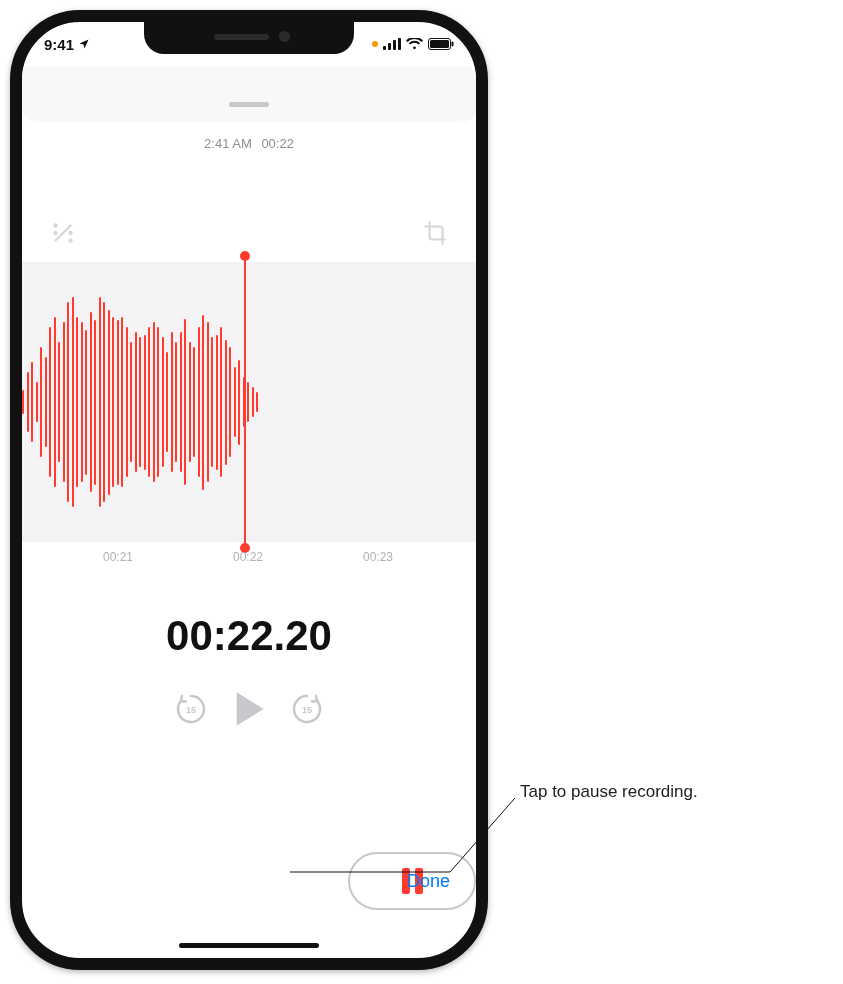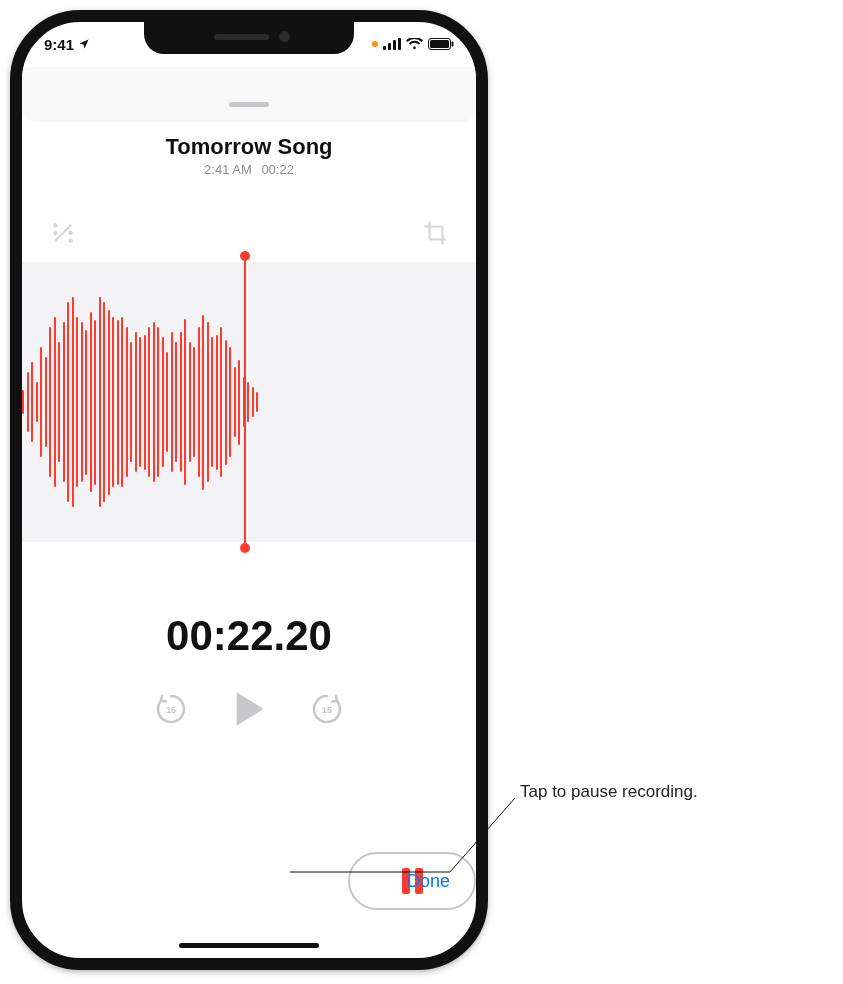--- a/index.html
+++ b/index.html
@@ -76,21 +76,21 @@
     padding:0 8px; font-size:12px; color:#b0b0b6;
   }
   .ruler span { position:absolute; transform:translateX(-50%);}
   
   .timer {
     position:absolute; top:590px; left:0; right:0; text-align:center; font-size:42px; font-weight:600; color:#111;
     font-variant-numeric:tabular-nums;
   }
   
   .play-controls {
-    position:absolute; top:668px; left:0; right:0; display:flex; justify-content:center; align-items:center; gap:44px;
+    position:absolute; top:668px; left:0; right:0; display:flex; justify-content:center; align-items:center; gap:24px;
     color:#c7c7cc;
   }
   .play-controls svg { display:block;}
   .skipnum { font-size:9px; font-weight:600; fill:#c7c7cc;}
   
   .record-row {
     position:absolute; bottom:48px; left:0; right:0; display:flex; align-items:center; justify-content:flex-end;
   }
   .record-pill {
     width:128px; height:58px; border:2px solid #c7c7cc; border-radius:30px; display:flex; align-items:center; justify-content:center;
@@ -143,21 +143,20 @@
         <rect x="2" y="2" width="19" height="8" rx="1.5" fill="#111"></rect>
         <rect x="23.5" y="3.5" width="2" height="5" rx="1" fill="#111"></rect>
       </svg>
     </div>
   </div>
 
   <div class="sheet-handle-bg"></div>
   <div class="sheet-handle"></div>
 
   <div class="title-area">
-    <div class="rec-title">Tomorrow Song</div>
     <div class="rec-sub">
       <span>2:41 AM</span>
       <span>00:22</span>
     </div>
   </div>
 
   <div class="tool-left">
     <svg viewBox="0 0 24 24" fill="none" stroke="currentColor" stroke-width="2">
       <path d="M5 19 L19 5" stroke-linecap="round"></path>
       <circle cx="5" cy="5" r="1" fill="currentColor"></circle>
@@ -227,20 +226,26 @@
           <span style="height: 85px;"></span>
           <span style="height: 50px;"></span>
           <span style="height: 40px;"></span>
           <span style="height: 30px;"></span>
           <span style="height: 20px;"></span>
         </div>
       <div class="playhead" id="playhead" style="left: 49%;"></div>
     </div>
   </div>
 
+  <div class="ruler">
+    <span style="left:96px">00:21</span>
+    <span style="left:226px">00:22</span>
+    <span style="left:356px">00:23</span>
+    <span style="left:454px; transform:none;">0</span>
+  </div>
 
   <div class="timer">00:22.20</div>
 
   <div class="play-controls">
     <div>
       <svg width="34" height="34" viewBox="0 0 34 34">
         <path d="M17 4 a13 13 0 1 1 -10 4.7" fill="none" stroke="#c7c7cc" stroke-width="2.5" stroke-linecap="round"></path>
         <path d="M8 4 l-1 5 l5 0.5" fill="none" stroke="#c7c7cc" stroke-width="2.5" stroke-linecap="round" stroke-linejoin="round"></path>
         <text x="17" y="21" text-anchor="middle" class="skipnum">15</text>
       </svg>

